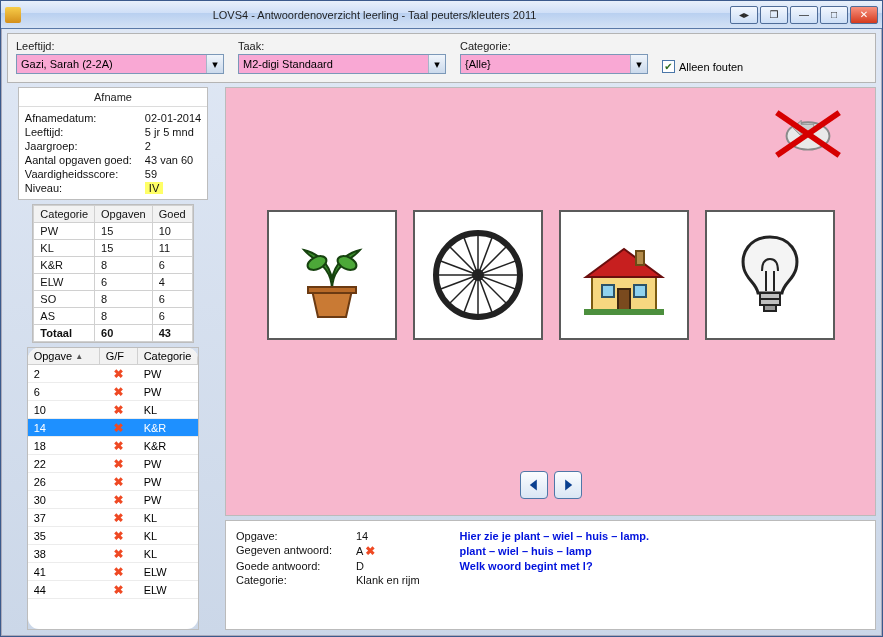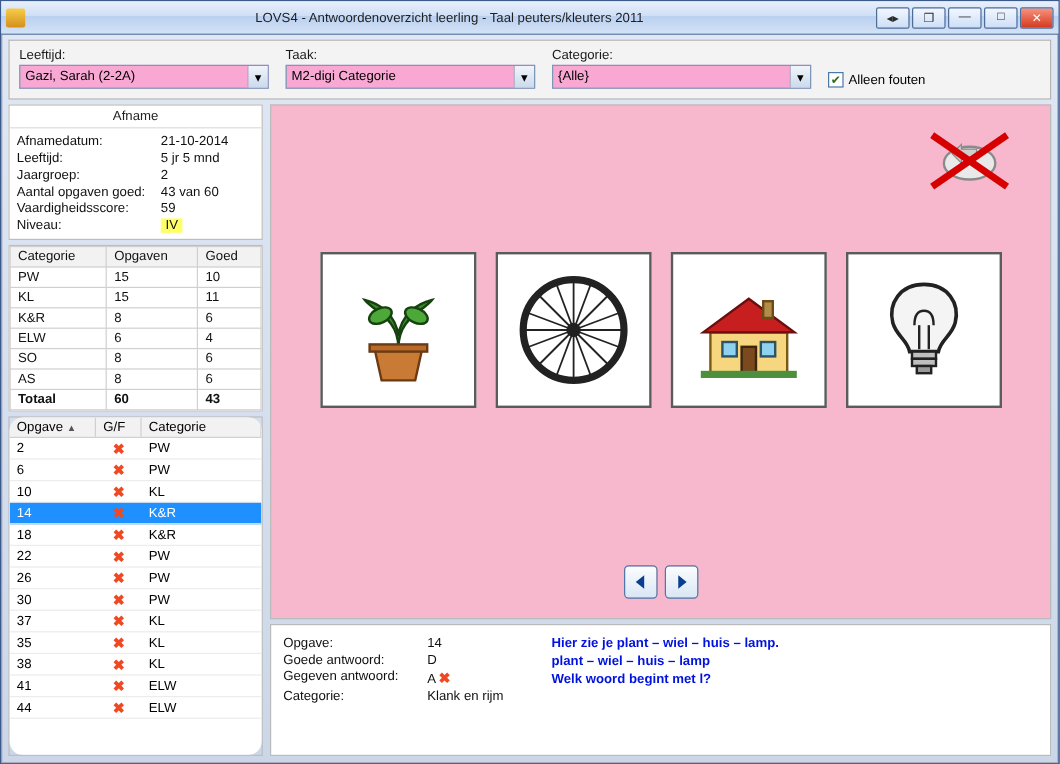--- a/index.html
+++ b/index.html
@@ -14,21 +14,21 @@
   .content { padding:4px 6px 6px 6px; height:calc(100% - 28px); display:flex; flex-direction:column; gap:4px; }
   .filterbar { background:#f3f3f3; border:1px solid #b4b4b4; padding:6px 8px 8px 8px; display:flex; gap:14px; align-items:flex-end; }
   .filtercol { display:flex; flex-direction:column; gap:2px; }
   .filtercol label { color:#1a1a1a; }
   .combo { width:208px; height:20px; border:1px solid #7b98b8; background:#f9a8d4; display:flex; align-items:center; }
   .combo .txt { flex:1; padding:0 4px; }
   .combo .drop { width:17px; height:100%; border-left:1px solid #a6b5c9; background:linear-gradient(#f0f5fb,#cbdaec); display:flex; align-items:center; justify-content:center; }
   .chk { display:flex; align-items:center; gap:4px; margin-bottom:1px; }
   .chk .box { width:13px; height:13px; border:1px solid #4a76a8; background:#fff; display:flex; align-items:center; justify-content:center; color:#2f6b1d; font-size:10px; }
   .main { flex:1; display:flex; gap:6px; min-height:0; }
-  .left { width:212px; display:flex; flex-direction:column; gap:4px; min-height:0; }
+  .left { width:212px; display:flex; flex-direction:column; gap:4px; min-height:0;align-items:center; }
   .panel { background:#fff; border:1px solid #bdbdbd; }
   .afname { }
   .afname .hdr { text-align:center; padding:3px 0; border-bottom:1px solid #dcdcdc; color:#222; }
   .kv { padding:4px 6px; }
   .kv .row { display:flex; padding:1px 0; }
   .kv .k { width:120px; color:#111; }
   .kv .v { color:#111; }
   .kv .v.hl { background:#ffff66; padding:0 4px; }
   table.grid { border-collapse:collapse; width:100%; }
   table.grid th, table.grid td { border:1px solid #d0d0d0; padding:2px 6px; text-align:left; color:#111; background:#fff; }
@@ -92,47 +92,47 @@
       <div class="filtercol">
         <label>Leeftijd:</label>
         <div class="combo">
           <div class="txt">Gazi, Sarah (2-2A)</div>
           <div class="drop">▾</div>
         </div>
       </div>
       <div class="filtercol">
         <label>Taak:</label>
         <div class="combo">
-          <div class="txt">M2-digi Categorie</div>
+          <div class="txt">M2-digi Standaard</div>
           <div class="drop">▾</div>
         </div>
       </div>
       <div class="filtercol">
         <label>Categorie:</label>
-        <div class="combo" style="width:216px">
+        <div class="combo" style="width:188px">
           <div class="txt">{Alle}</div>
           <div class="drop">▾</div>
         </div>
       </div>
       <div class="chk">
         <div class="box">✔</div>
         <span>Alleen fouten</span>
       </div>
     </div>
 
     <div class="main">
 
       <div class="left">
 
         <div class="panel afname">
           <div class="hdr">Afname</div>
           <div class="kv">
             <div class="row">
                 <div class="k">Afnamedatum:</div>
-                <div class="v">21-10-2014</div>
+                <div class="v">02-01-2014</div>
               </div>
             <div class="row">
                 <div class="k">Leeftijd:</div>
                 <div class="v">5 jr 5 mnd</div>
               </div>
             <div class="row">
                 <div class="k">Jaargroep:</div>
                 <div class="v">2</div>
               </div>
             <div class="row">
@@ -362,26 +362,26 @@
           </div>
         </div>
 
         <div class="detail">
           <div class="dcol1">
             <div class="drow">
                 <div class="dk">Opgave:</div>
                 <div class="dv">14</div>
               </div>
             <div class="drow">
+                <div class="dk">Gegeven antwoord:</div>
+                <div class="dv"><span>A</span><span class="x">✖</span></div>
+              </div>
+            <div class="drow">
                 <div class="dk">Goede antwoord:</div>
                 <div class="dv">D</div>
-              </div>
-            <div class="drow">
-                <div class="dk">Gegeven antwoord:</div>
-                <div class="dv"><span>A</span><span class="x">✖</span></div>
               </div>
             <div class="drow">
                 <div class="dk">Categorie:</div>
                 <div class="dv">Klank en rijm</div>
               </div>
           </div>
           <div class="dcol2">
             <div>Hier zie je plant – wiel – huis – lamp.</div>
             <div>plant – wiel – huis – lamp</div>
             <div>Welk woord begint met l?</div>

